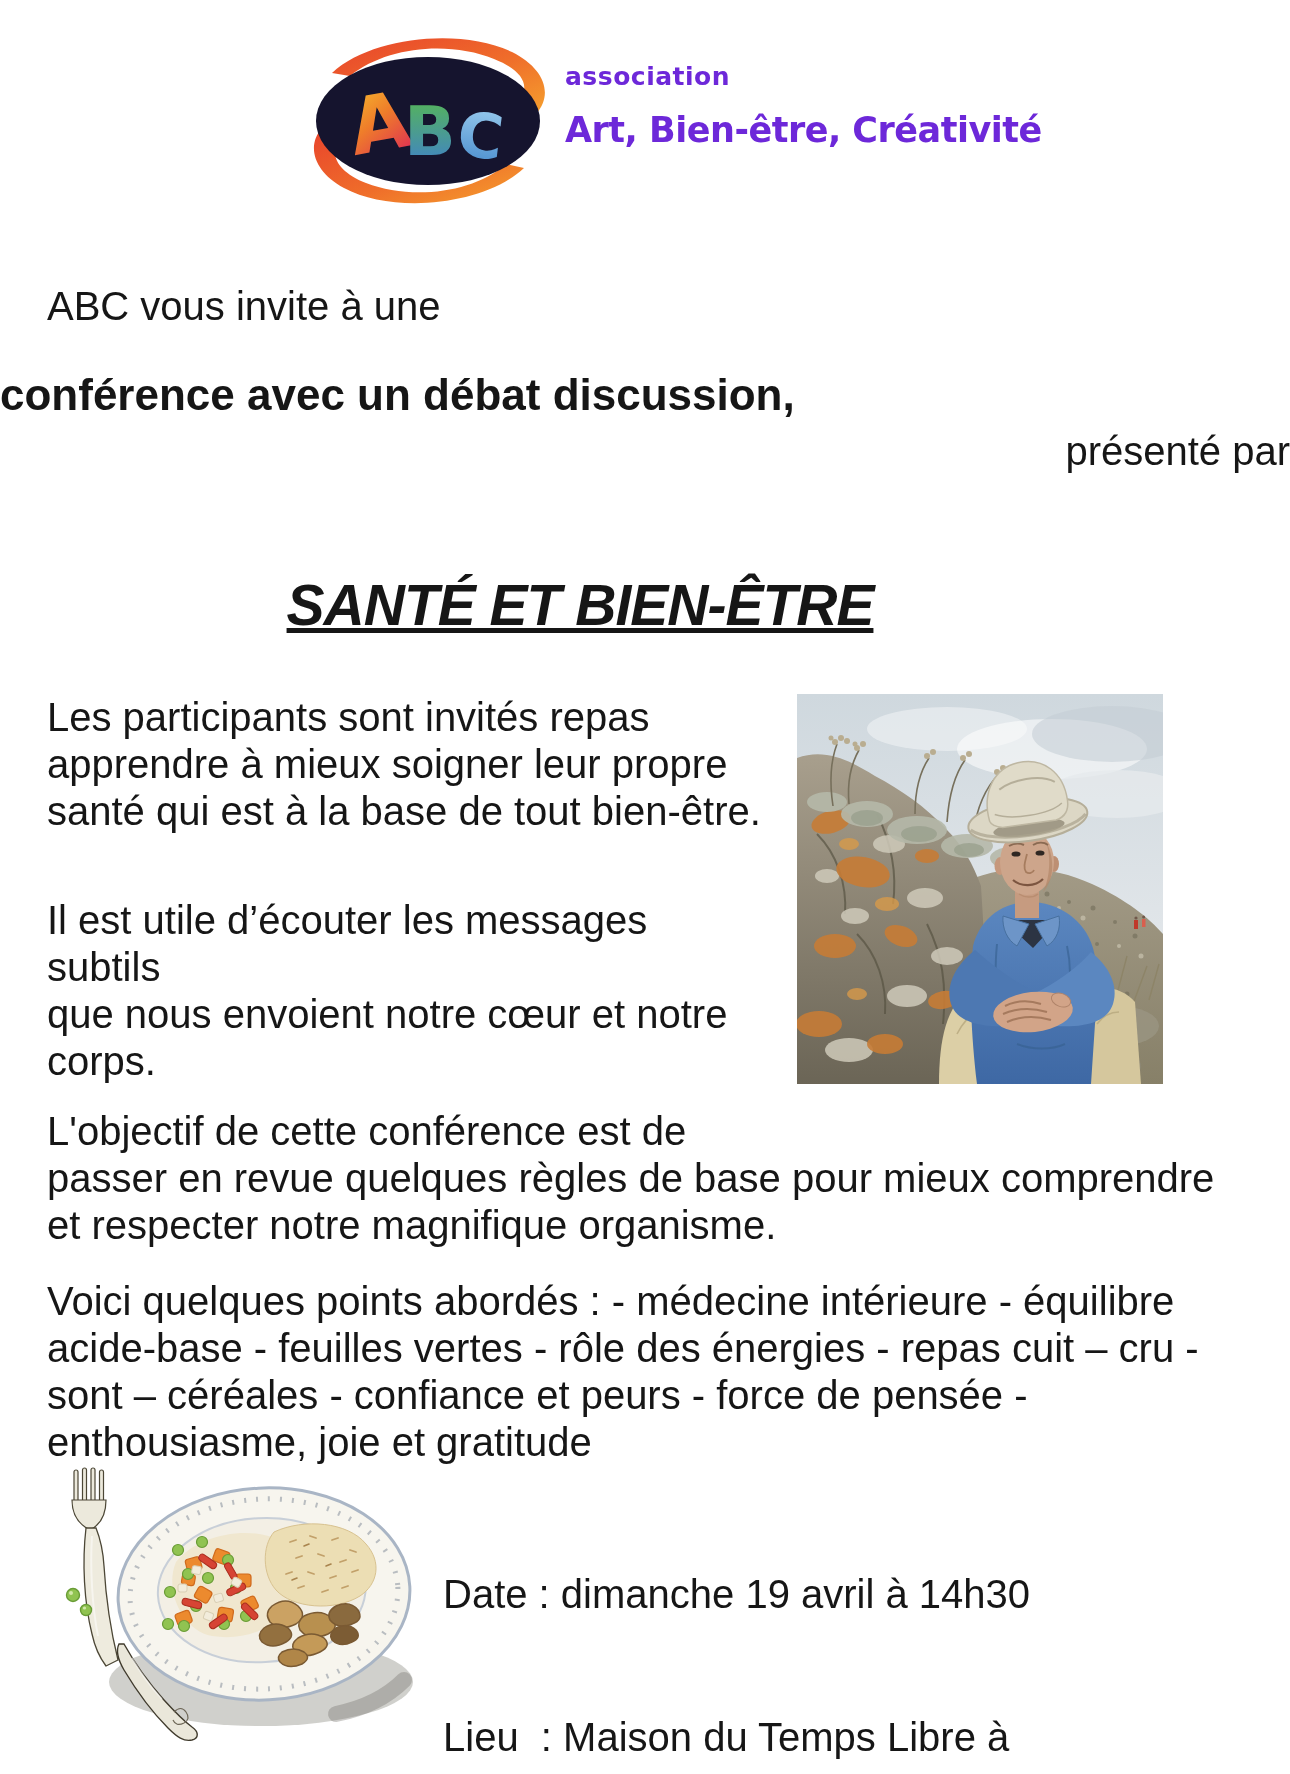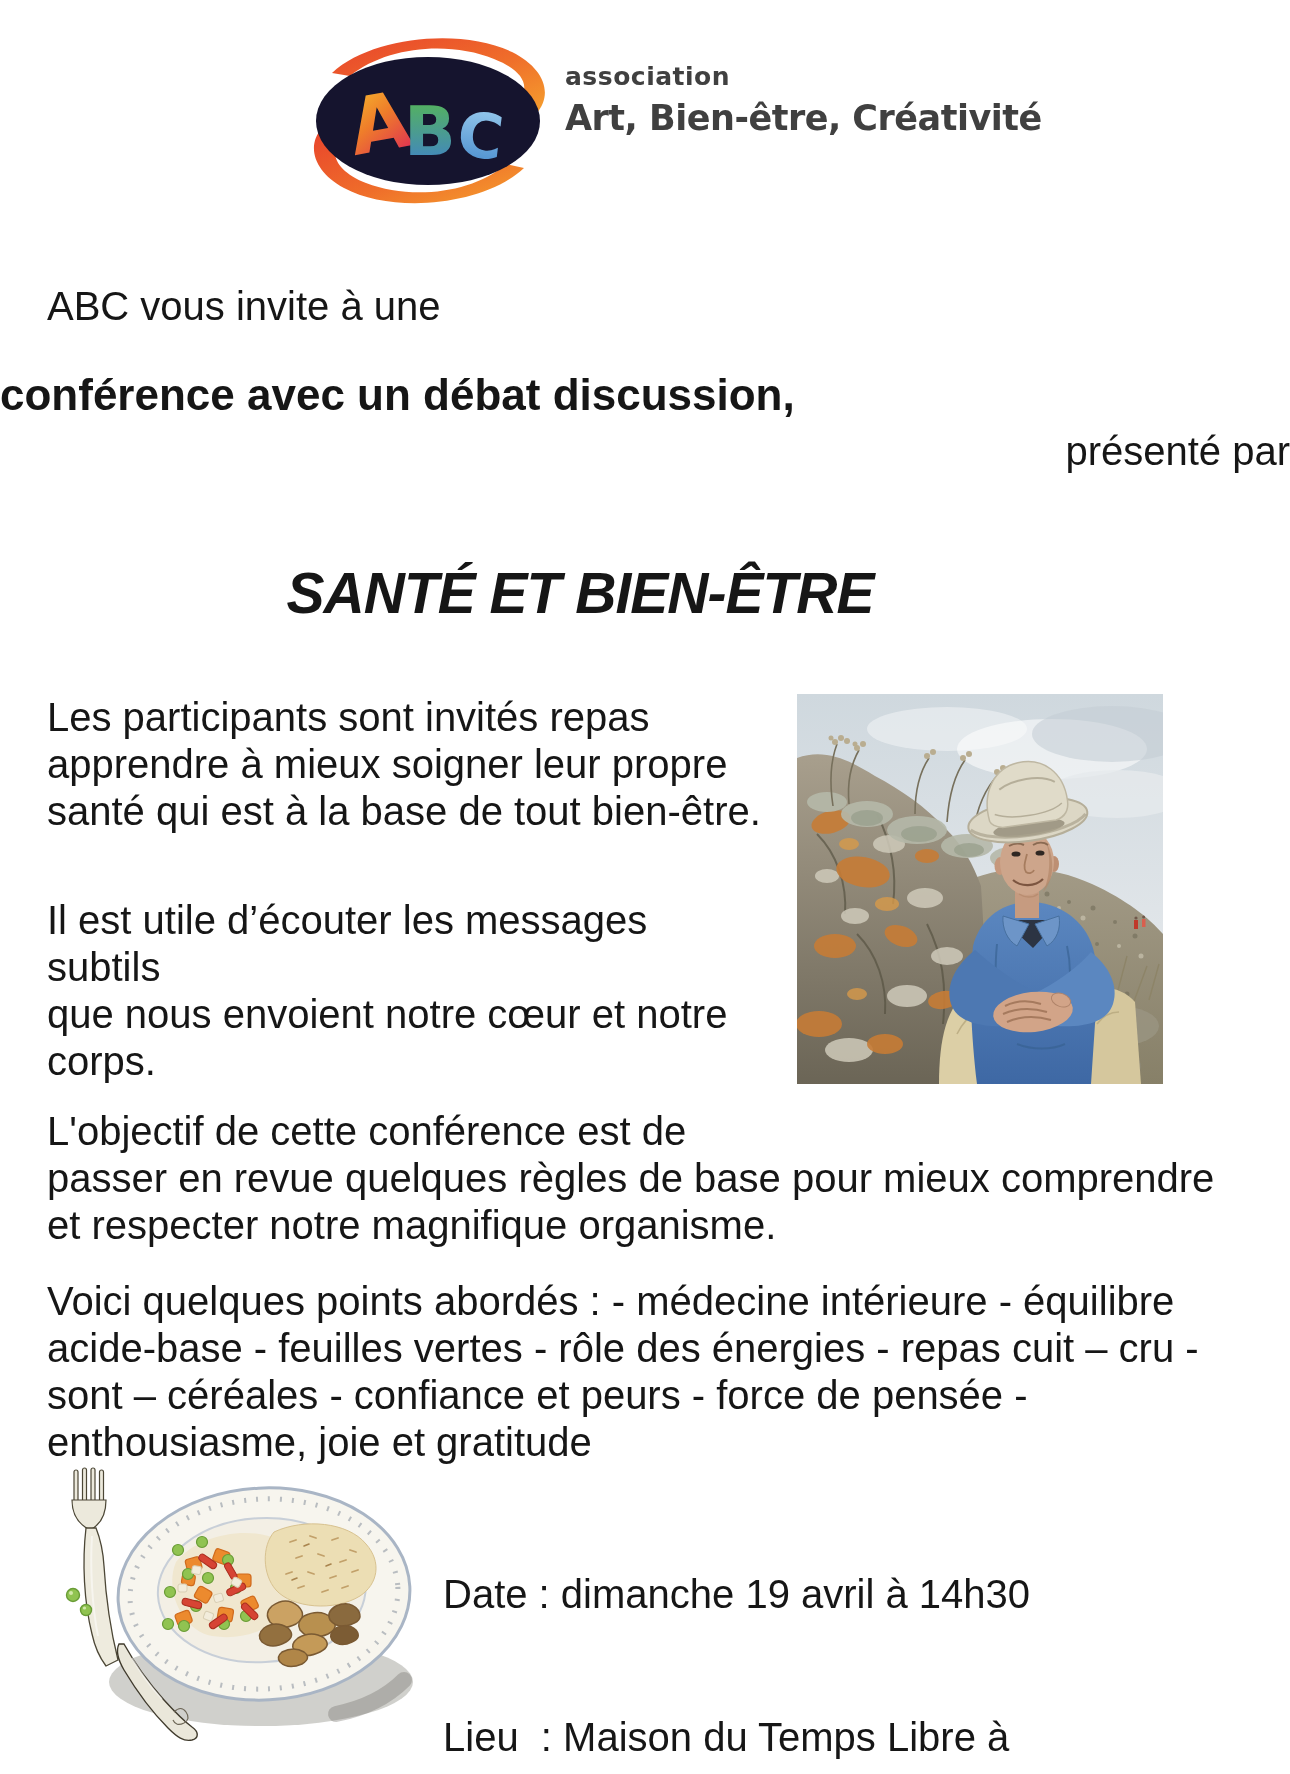--- a/index.html
+++ b/index.html
@@ -2,30 +2,30 @@
 <html><head>
 <meta charset="utf-8">
 <style>
   html,body{margin:0;padding:0;background:#ffffff;}
   .page{
     position:relative;width:1290px;height:1774px;background:#ffffff;
     font-family:"Liberation Sans",sans-serif;color:#161616;overflow:hidden;
   }
   .abs{position:absolute;}
   
-  .logo-words{left:565px;top:62px;color:#404040;font-family:"DejaVu Sans",sans-serif;font-weight:bold;}
+  .logo-words{left:565px;top:62px;color:#6d28d9;font-family:"DejaVu Sans",sans-serif;font-weight:bold;}
   .logo-association{font-size:25px;letter-spacing:.5px;}
-  .logo-tagline{font-size:35px;margin-top:7px;letter-spacing:-.5px;}
+  .logo-tagline{font-size:35px;margin-top:19px;letter-spacing:-.5px;}
   
   .intro{left:47px;top:284px;font-size:40px;}
   .h-conf{left:0;width:1290px;top:370px;font-size:44px;font-weight:bold;}
   .h-pres{left:0;width:1290px;top:429px;font-size:40px;text-align:right;}
   .h-name{left:0;width:1220px;top:471px;font-size:40px;text-align:center;}
   .h-name b{font-weight:bold;}
-  .title{left:0;width:1160px;top:560px;font-size:57px;font-weight:bold;font-style:italic;text-align:center;letter-spacing:-1px;}
+  .title{left:0;width:1160px;top:572px;font-size:57px;font-weight:bold;font-style:italic;text-align:center;letter-spacing:-1px;text-decoration:underline;}
   
   .para{font-size:40px;line-height:47px;white-space:pre-line;}
   .p1{left:47px;top:694px;width:720px;}
   .p2{left:47px;top:897px;width:720px;}
   .p3{left:47px;top:1108px;width:1235px;}
   .p4{left:47px;top:1278px;width:1235px;}
   
   .details{left:443px;top:1476px;font-size:40px;line-height:47.5px;white-space:pre-wrap;}
   
   .photo{left:797px;top:694px;width:366px;height:390px;}

